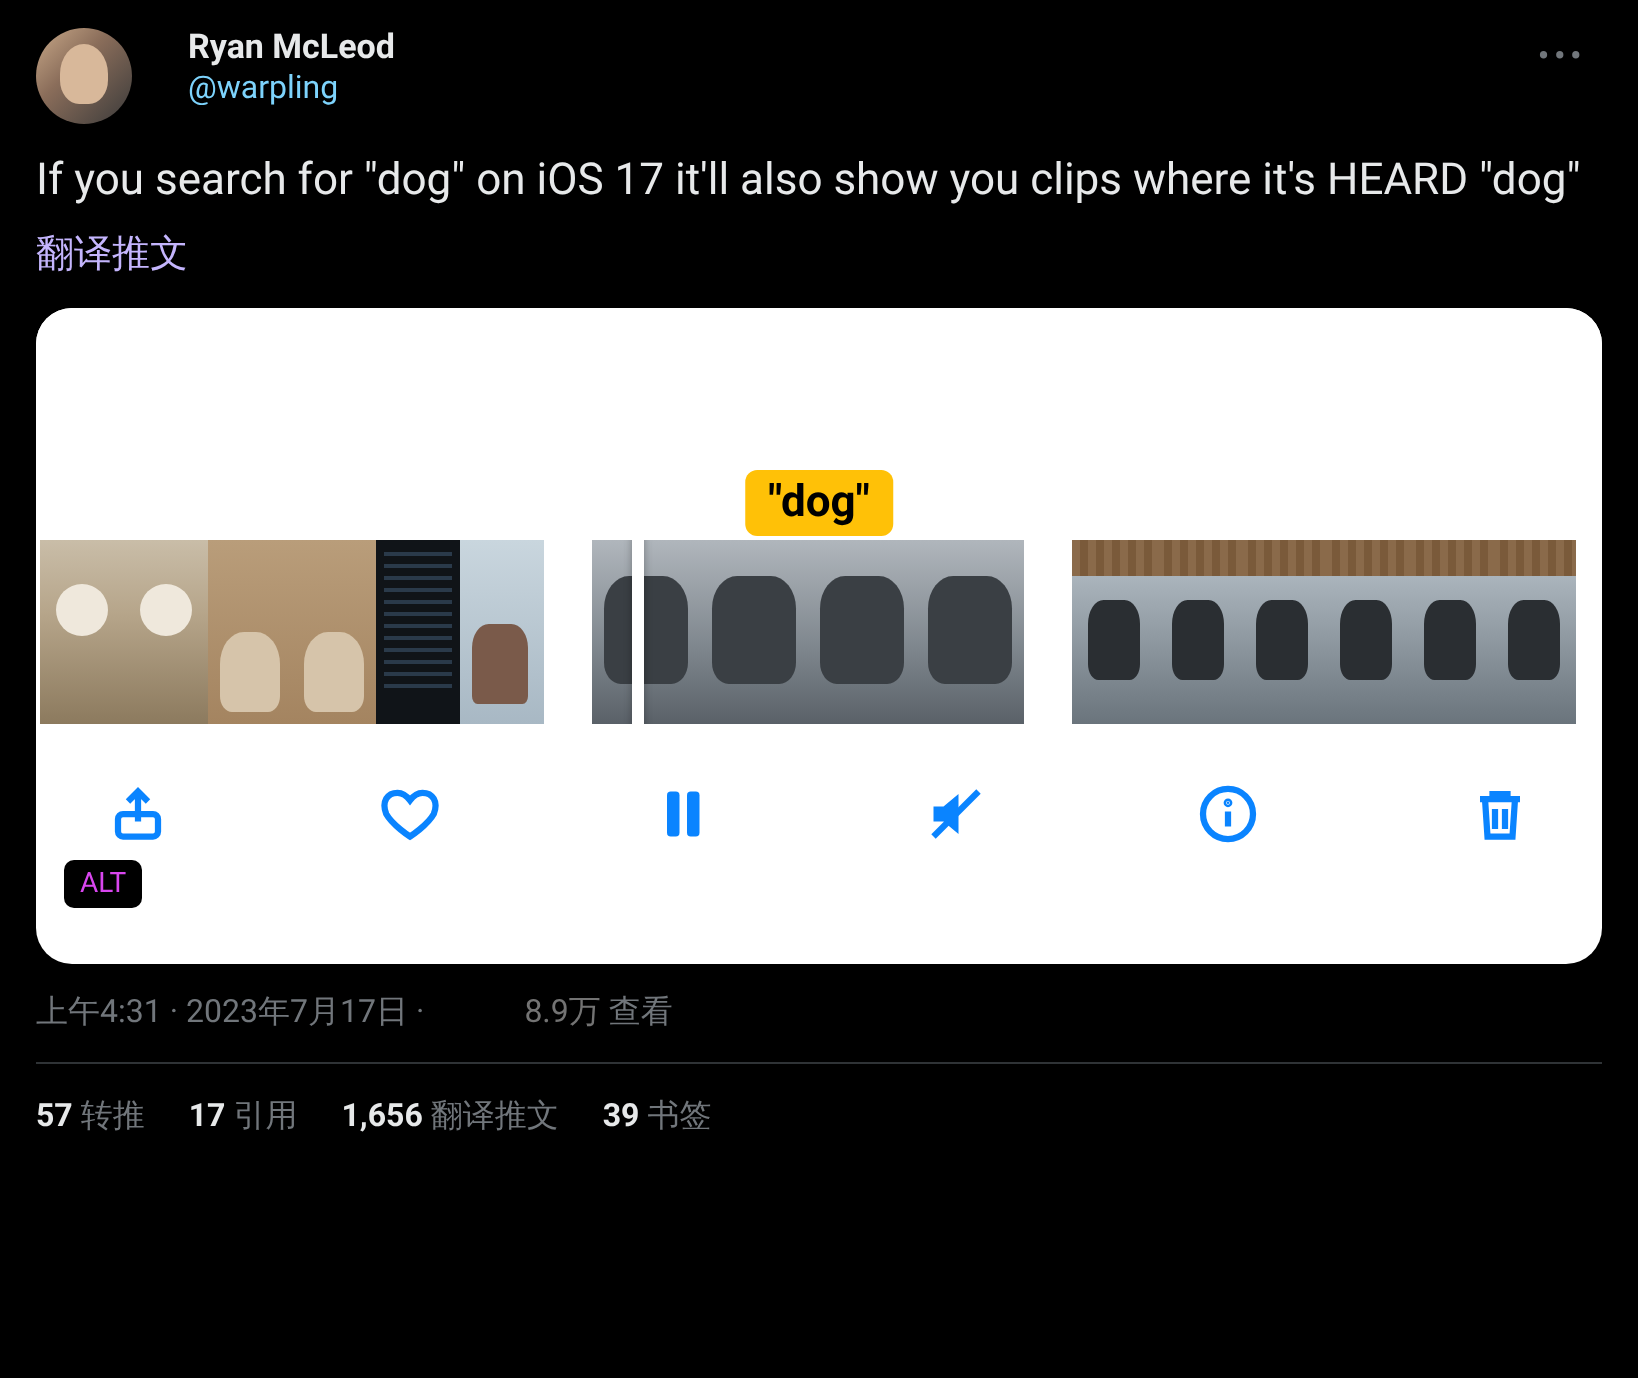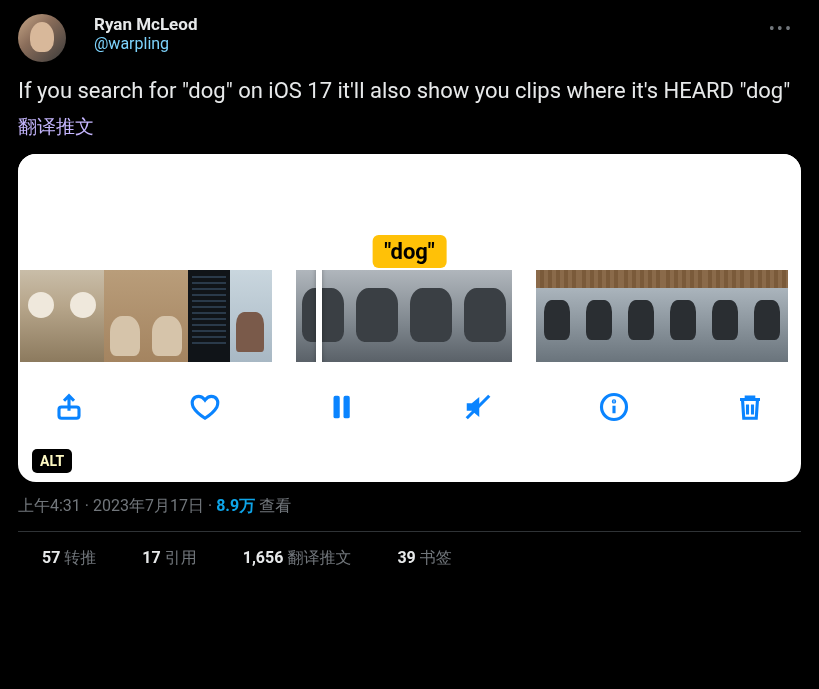--- a/index.html
+++ b/index.html
@@ -176,41 +176,41 @@
   }
   .tb-icon {
     color:#0a84ff;
     width:34px; height:34px;
     display:flex; align-items:center; justify-content:center;
   }
   .tb-icon svg { width:30px; height:30px; stroke:#0a84ff; fill:none; stroke-width:2.5; }
   .tb-icon.pause svg rect { fill:#0a84ff; stroke:none; }
   .alt-badge {
     position:absolute;
-    left:14px; bottom:9px;
-    background:#000; color:#fef9c3;
-    font-weight:700; font-size:14px;
+    left:14px; bottom:28px;
+    background:#000; color:#d946ef;
+    font-weight:400; font-size:14px;
     padding:4px 8px; border-radius:5px;
   }
   .meta-line {
     color:#71767b;
     font-size:16px;
     padding-bottom:14px;
     border-bottom:1px solid #2f3336;
   }
   .meta-line .sep { margin:0 4px; }
-  .meta-line .views-count { color:#0ea5e9; font-weight:700; }
+  .meta-line .views-count { color:#737373; font-weight:400;margin-left:46px; }
   .stats {
     display:flex;
     gap:22px;
     color:#71767b;
     font-size:16px;
     padding:16px 0;
   }
-  .stats .num { color:#e7e9ea; font-weight:700; margin-right:4px;margin-left:24px; }
+  .stats .num { color:#e7e9ea; font-weight:700; margin-right:4px; }
 </style>
 </head>
 <body>
 
 <div class="tweet">
 
   <div class="header">
     <div class="avatar"></div>
     <div class="names">
       <div class="display-name">Ryan McLeod</div>

